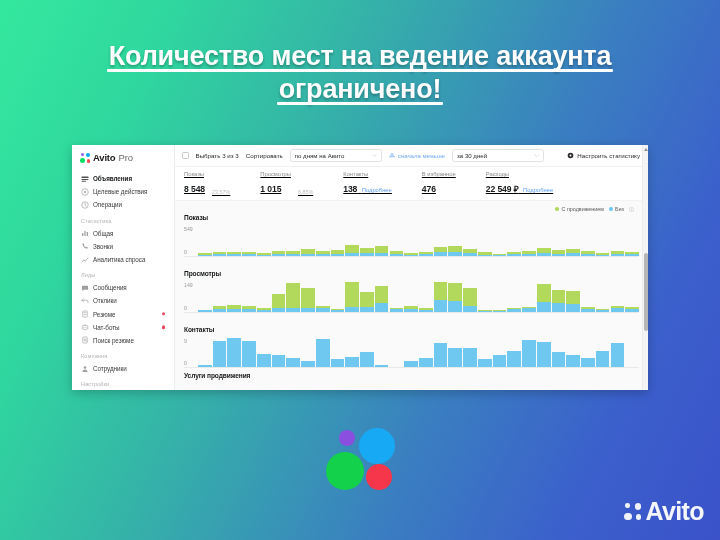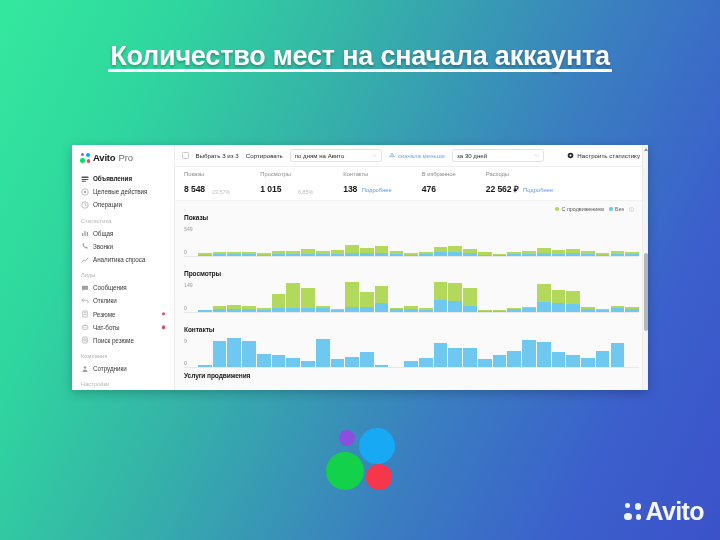--- a/index.html
+++ b/index.html
@@ -65,21 +65,21 @@
          display:flex; align-items:center; justify-content:space-between; padding:0 4px; }
   .sel .v { font-size:6.1px; color:#2a2a2a; white-space:nowrap; }
   .cv { width:5px; height:3px; opacity:.45; }
   .sortlink { display:flex; align-items:center; gap:3px; }
   .sortlink .tx { font-size:6.1px; color:#6EA8F0; white-space:nowrap; }
   .setbtn { display:flex; align-items:center; gap:3.5px; margin-left:auto; }
   .setbtn .tx { font-size:6.2px; color:#2a2a2a; white-space:nowrap; }
 
   
   #kpis { height:34px; background:#fff; display:flex; align-items:center;
-          padding:0 9px; border-bottom:1px solid #f2f2f2; }
+          padding:0 9px; border-bottom:1px solid #f2f2f2;text-decoration:underline; }
   .kpi { display:flex; align-items:flex-end; gap:7px; }
   .kpi-lbl { font-size:5.8px; color:#8a8a8a; margin-bottom:1.5px; }
   .kpi-val { font-size:8.6px; font-weight:bold; color:#16181a; letter-spacing:-.1px; }
   .kpi-sub { font-size:5.8px; color:#5B9BEA; margin-bottom:1px; }
   .kpi-delta { font-size:5.4px; color:#bdbdbd; margin-bottom:1.5px; white-space:nowrap; }
   .kgap { width:30px; }
 
   
   .chart-sec { padding:5px 9px 0 9px; position:relative; }
   .chart-ttl { font-size:6.6px; font-weight:bold; color:#16181a; letter-spacing:-.1px; }
@@ -118,21 +118,22 @@
   .w1 { width:7.5px; height:7.5px; left:0; bottom:0; }
   .w2 { width:6.5px; height:6.5px; right:0; top:0; }
   .w3 { width:5.5px; height:5.5px; right:0; bottom:.5px; }
   .w4 { width:4.5px; height:4.5px; left:1px; top:0; }
   .wm-tx { font-size:25px; font-weight:bold; color:#fff; letter-spacing:-.6px; opacity:.95; }
 </style>
 </head>
 <body>
 
 <div id="headline">
-  <span class="ln">Количество мест на сначала аккаунта</span><br>
+  <span class="ln">Количество мест на ведение аккаунта</span><br>
+  <span class="ln">ограничено! </span>
 </div>
 
 <div id="card">
 
   <div id="sidebar">
     <div class="logo">
       <span class="logo-dots">
         <i class="d-p"></i>
           <i class="d-b"></i>
           <i class="d-g"></i>
@@ -301,21 +302,21 @@
       <span class="kpi">
         <span>
           <span class="kpi-lbl" style="display:block">В избранное</span>
           <span class="kpi-val">476</span>
         </span>
       </span>
       <span class="kgap"></span>
       <span class="kpi">
         <span>
           <span class="kpi-lbl" style="display:block">Расходы</span>
-          <span class="kpi-val">22 562 ₽</span>
+          <span class="kpi-val">22 549 ₽</span>
           <span class="kpi-sub">Подробнее</span>
         </span>
       </span>
     </div>
 
     <div class="chart-sec">
       <span class="chart-ttl">Показы</span>
       <span class="legend">
         <span class="lg">
           <i style="background:#B2D95C"></i>

